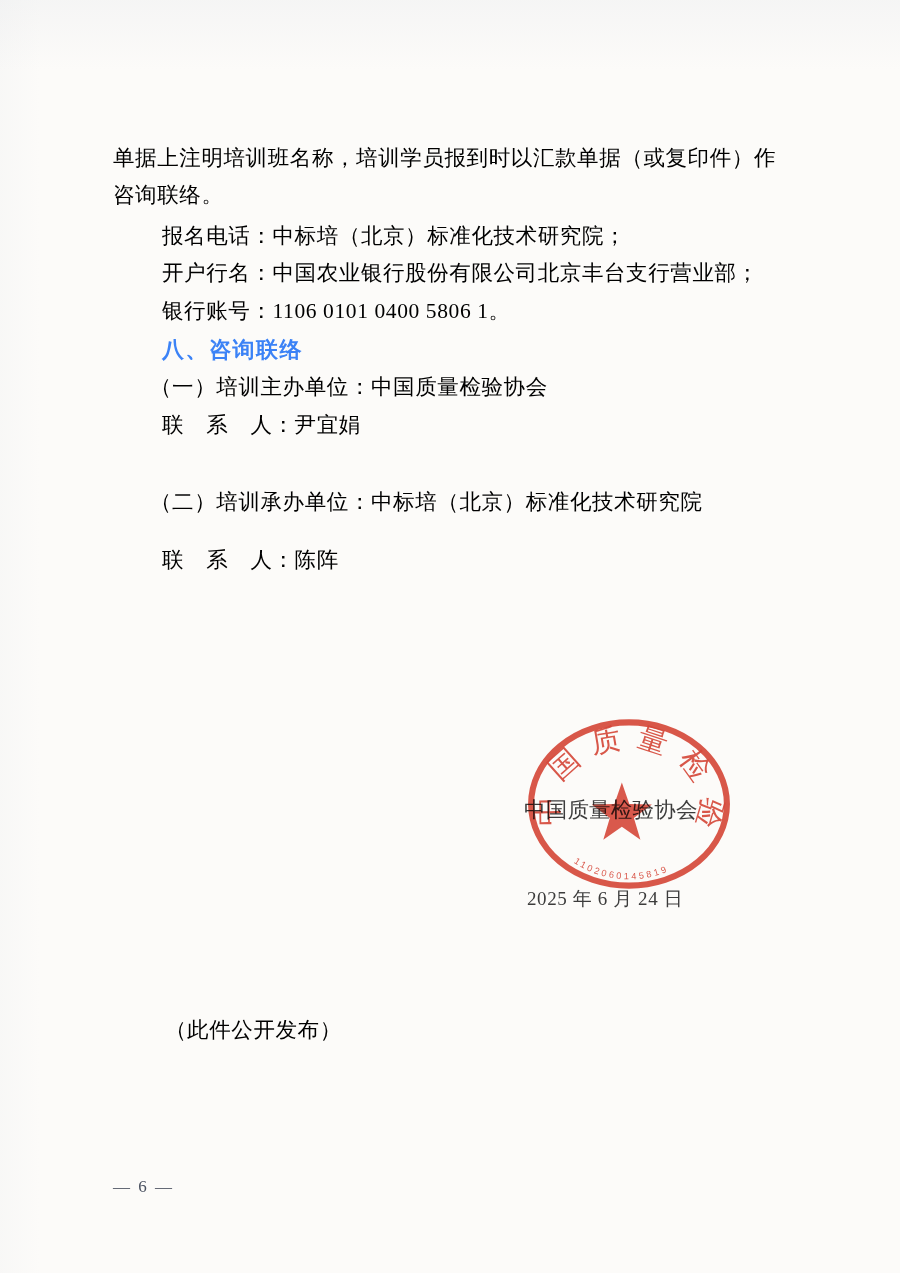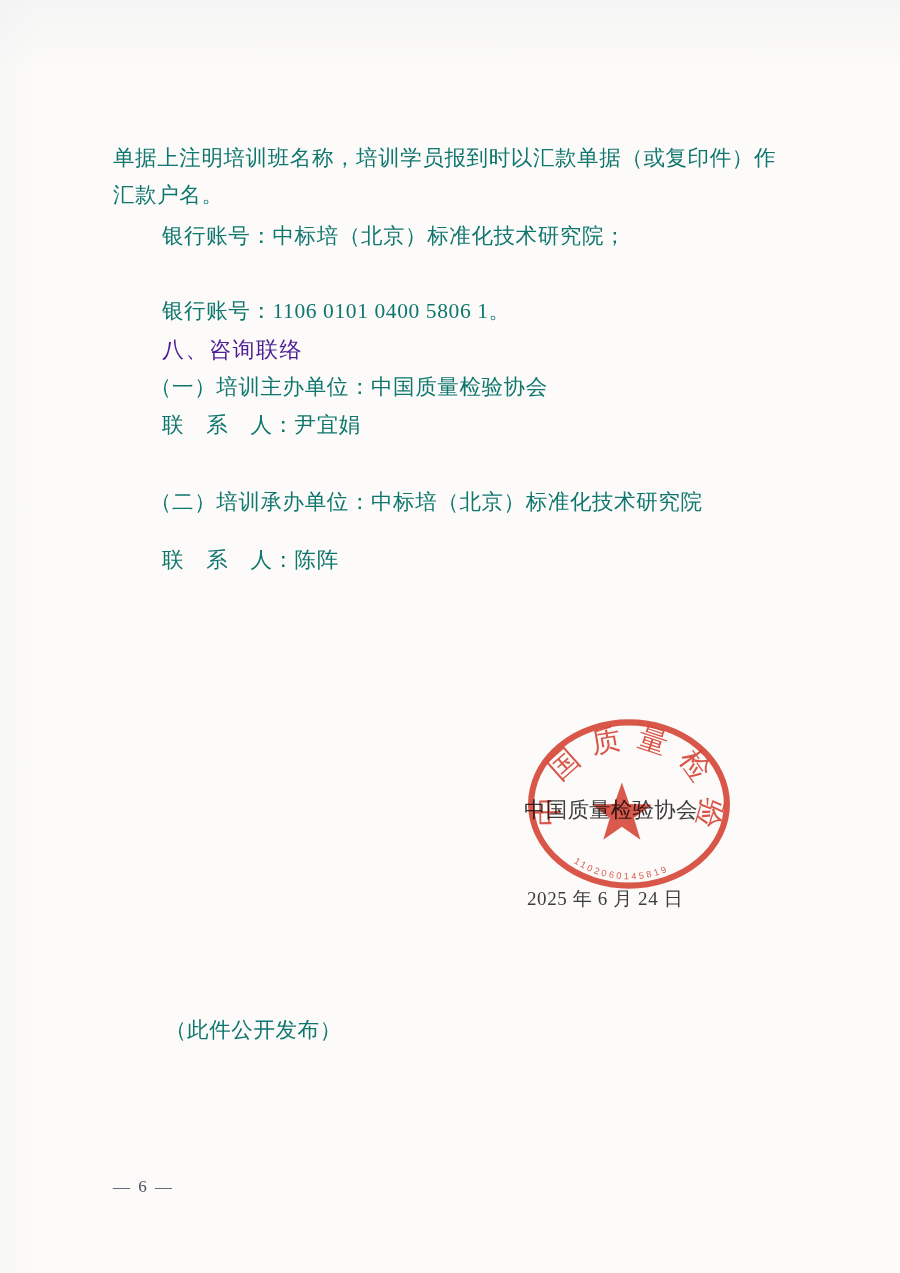--- a/index.html
+++ b/index.html
@@ -24,27 +24,27 @@
     background:
       linear-gradient(180deg, rgba(225,228,232,0.25) 0px, rgba(255,255,255,0) 70px),
       linear-gradient(90deg, rgba(230,232,235,0.18), rgba(255,255,255,0) 40px);
     pointer-events: none;
   }
   .line {
     position: absolute;
     font-size: 21.5px;
     line-height: 24px;
     letter-spacing: 0.6px;
-    color: #0f766e;
+    color: #000000;
     white-space: pre;
   }
   .heading {
     font-family: "Liberation Sans", "DejaVu Sans", sans-serif;
-    font-weight: 400;
-    color: #4c1d95;
+    font-weight: 700;
+    color: #3b82f6;
     letter-spacing: 1.5px;
     font-size: 22px;
   }
   .signature {
     color: #3c3c3c;
   }
   .page-number {
     font-size: 17px;
     letter-spacing: 2px;
     color: #4a5160;
@@ -60,24 +60,25 @@
   }
   .stamp svg { display: block; }
 </style>
 </head>
 <body>
 
 <div class="page">
 
   <div class="line" style="left:113px; top:146px">单据上注明培训班名称，培训学员报到时以汇款单据（或复印件）作</div>
 
-  <div class="line" style="left:113px; top:183px">汇款户名。</div>
+  <div class="line" style="left:113px; top:183px">咨询联络。</div>
 
-  <div class="line" style="left:162px; top:224px">银行账号：中标培（北京）标准化技术研究院；</div>
+  <div class="line" style="left:162px; top:224px">报名电话：中标培（北京）标准化技术研究院；</div>
 
+  <div class="line" style="left:162px; top:261px">开户行名：中国农业银行股份有限公司北京丰台支行营业部；</div>
 
   <div class="line" style="left:162px; top:299px">银行账号：1106 0101 0400 5806 1。</div>
 
   <div class="line heading" style="left:162px; top:338px">八、咨询联络</div>
 
   <div class="line" style="left:162px; top:413px">联　系　人：尹宜娟</div>
 
   <div class="line" style="left:150px; top:375px">（一）培训主办单位：中国质量检验协会</div>
 
 

